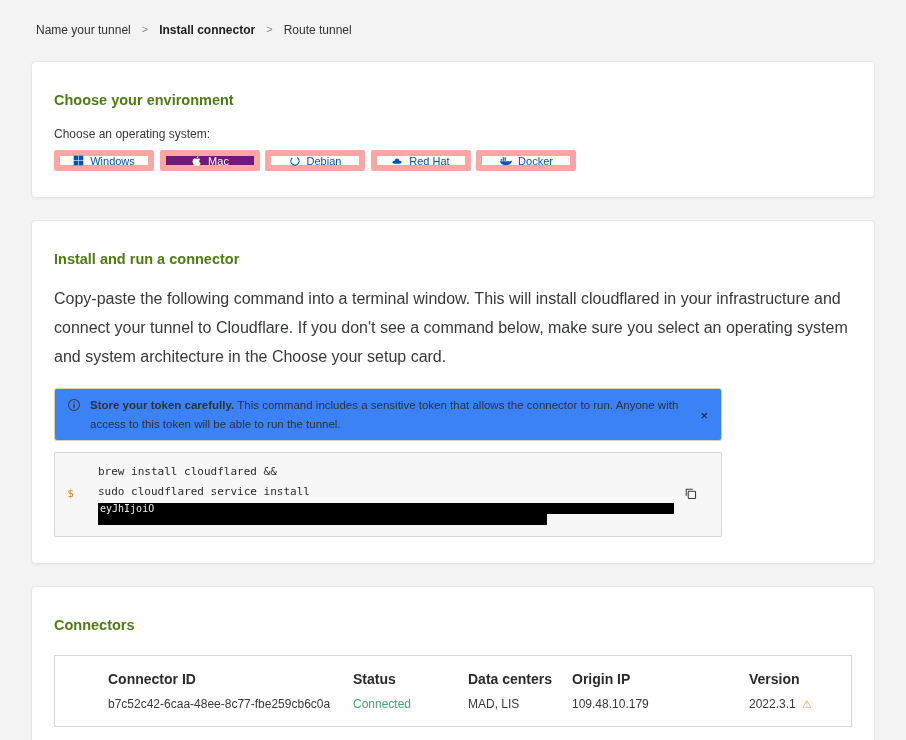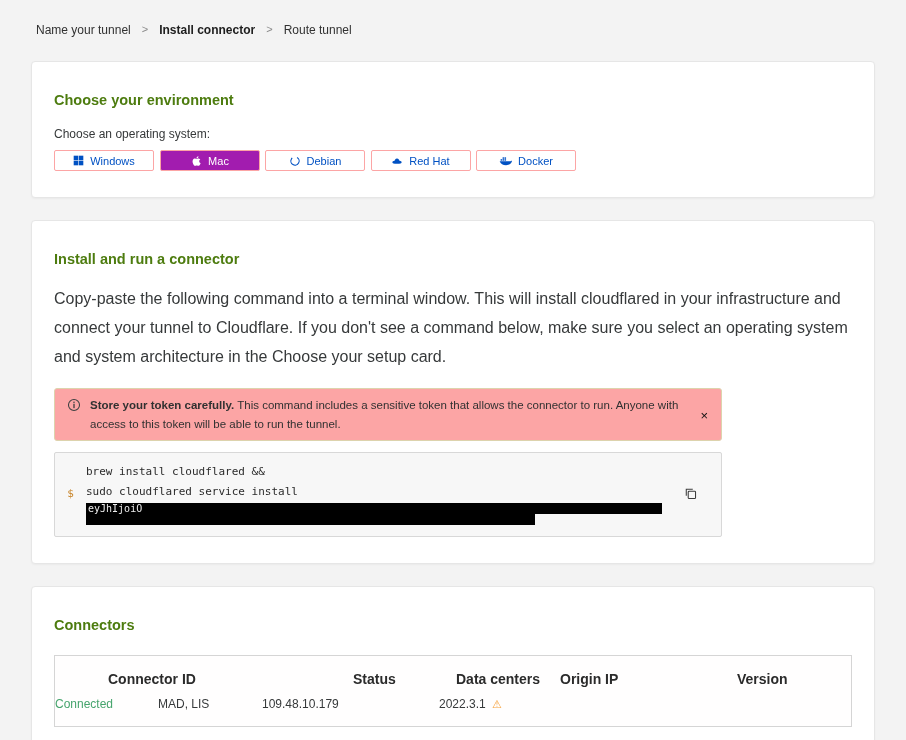--- a/index.html
+++ b/index.html
@@ -19,54 +19,54 @@
   .breadcrumb .crumb.active { font-weight: bold; color: #1d1d1d; }
 
   
   .card { background: #fff; border: 1px solid #e6e6e6; border-radius: 4px; padding: 30px 22px 26px; margin-bottom: 22px; box-shadow: 0 1px 2px rgba(0,0,0,0.04); }
   .card-title { font-size: 14.5px; font-weight: bold; color: #4d7c0f; margin: 0; }
 
   
   .os-label { font-size: 12px; margin: 19px 0 9px; }
   .os-row { display: flex; gap: 5.5px; }
   .os-btn { display: flex; align-items: center; justify-content: center; gap: 6px; width: 100px; height: 21px;
-    border: 1px solid #fca5a5; background: #fff; color: #0051c3; border-radius: 2px; font-size: 11px;
+    border: 6px solid #fca5a5; background: #fff; color: #0051c3; border-radius: 2px; font-size: 11px;
     font-family: "Liberation Sans", sans-serif; cursor: pointer; padding: 0; }
-  .os-btn.selected { background: #a21caf; color: #fff; }
+  .os-btn.selected { background: #701a75; color: #fff; }
   .os-icon { display: flex; align-items: center; }
 
   
   .desc { font-size: 16px; line-height: 1.8; margin: 18px 0 0; color: #36393a; max-width: 800px; }
   .warning-banner { position: relative; display: flex; gap: 9px; align-items: flex-start; width: 668px;
-    background: #fca5a5; border: 1px solid #ddd3ad; border-radius: 3px; padding: 7px 34px 7px 12px; margin-top: 17px; }
+    background: #3b82f6; border: 1px solid #ddd3ad; border-radius: 3px; padding: 7px 34px 7px 12px; margin-top: 17px; }
   .info-icon { color: #3d3f40; margin-top: 2px; flex: none; }
   .warning-text { font-size: 11.5px; line-height: 1.6; margin: 0; color: #313131; }
   .warning-close { position: absolute; right: 8px; top: 50%; transform: translateY(-50%); border: none; background: none;
     font-size: 13px; color: #111; cursor: pointer; padding: 2px 5px; line-height: 1; }
 
   .code-block { position: relative; width: 668px; background: #f7f7f7; border: 1px solid #d8d8d8; border-radius: 2px;
     margin-top: 11px; padding: 9px 46px 11px 0; display: flex; }
   .prompt { width: 31px; flex: none; text-align: center; color: #c9872f; font-family: "DejaVu Sans Mono", monospace;
     font-size: 11px; align-self: center; }
-  .code-lines { font-family: "DejaVu Sans Mono", monospace; font-size: 11px; color: #2b2b2b; flex: 1; }
+  .code-lines { font-family: "DejaVu Sans Mono", monospace; font-size: 11px; color: #2b2b2b; flex: 1; margin-left: 12px; }
   .code-line { line-height: 20px; white-space: pre; }
   .token-bar { background: #000; height: 11px; display: flex; align-items: center; }
   .token-bar.first { width: 576px; margin-top: 1px; }
   .token-bar.first .token-prefix { color: #ededed; font-size: 10px; padding-left: 2px; font-family: "DejaVu Sans Mono", monospace; }
   .token-bar.second { width: 449px; }
   .copy-btn { position: absolute; right: 22px; top: 50%; transform: translateY(-50%); background: none; border: none;
     color: #3d3d3d; cursor: pointer; padding: 2px; }
 
   
   .connectors-table { border: 1px solid #d5d5d5; margin-top: 22px; font-size: 12px; background: #fffefe; }
   .thead { display: flex; padding: 15px 0 5px; font-weight: bold; font-size: 14px; color: #2b2b2b; }
   .trow { display: flex; padding: 5px 0 15px; color: #36393a; }
   .c1 { width: 298px; padding-left: 53px; }
   .c2 { width: 103px; }
-  .c3 { width: 104px; }
+  .c3 { width: 104px; margin-left: 12px; }
   .c4 { width: 177px; }
   .c5 { flex: 1; }
   .status-connected { color: #46a46d; }
   .version-warning { color: #f6a23c; font-size: 11px; margin-left: 3px; }
 </style>
 </head>
 <body>
 
 <div class="page">
 
@@ -183,20 +183,21 @@
     <h2 class="card-title">Connectors</h2>
     <div class="connectors-table">
       <div class="thead">
         <div class="c1">Connector ID</div>
         <div class="c2">Status</div>
         <div class="c3">Data centers</div>
         <div class="c4">Origin IP</div>
         <div class="c5">Version</div>
       </div>
       <div class="trow">
+        <div class="c1">b7c52c42-6caa-48ee-8c77-fbe259cb6c0a</div>
         <div class="c2 status-connected">Connected</div>
         <div class="c3">MAD, LIS</div>
         <div class="c4">109.48.10.179</div>
         <div class="c5">
           <span>2022.3.1</span>
           <span class="version-warning">⚠</span>
         </div>
       </div>
     </div>
   </section>

